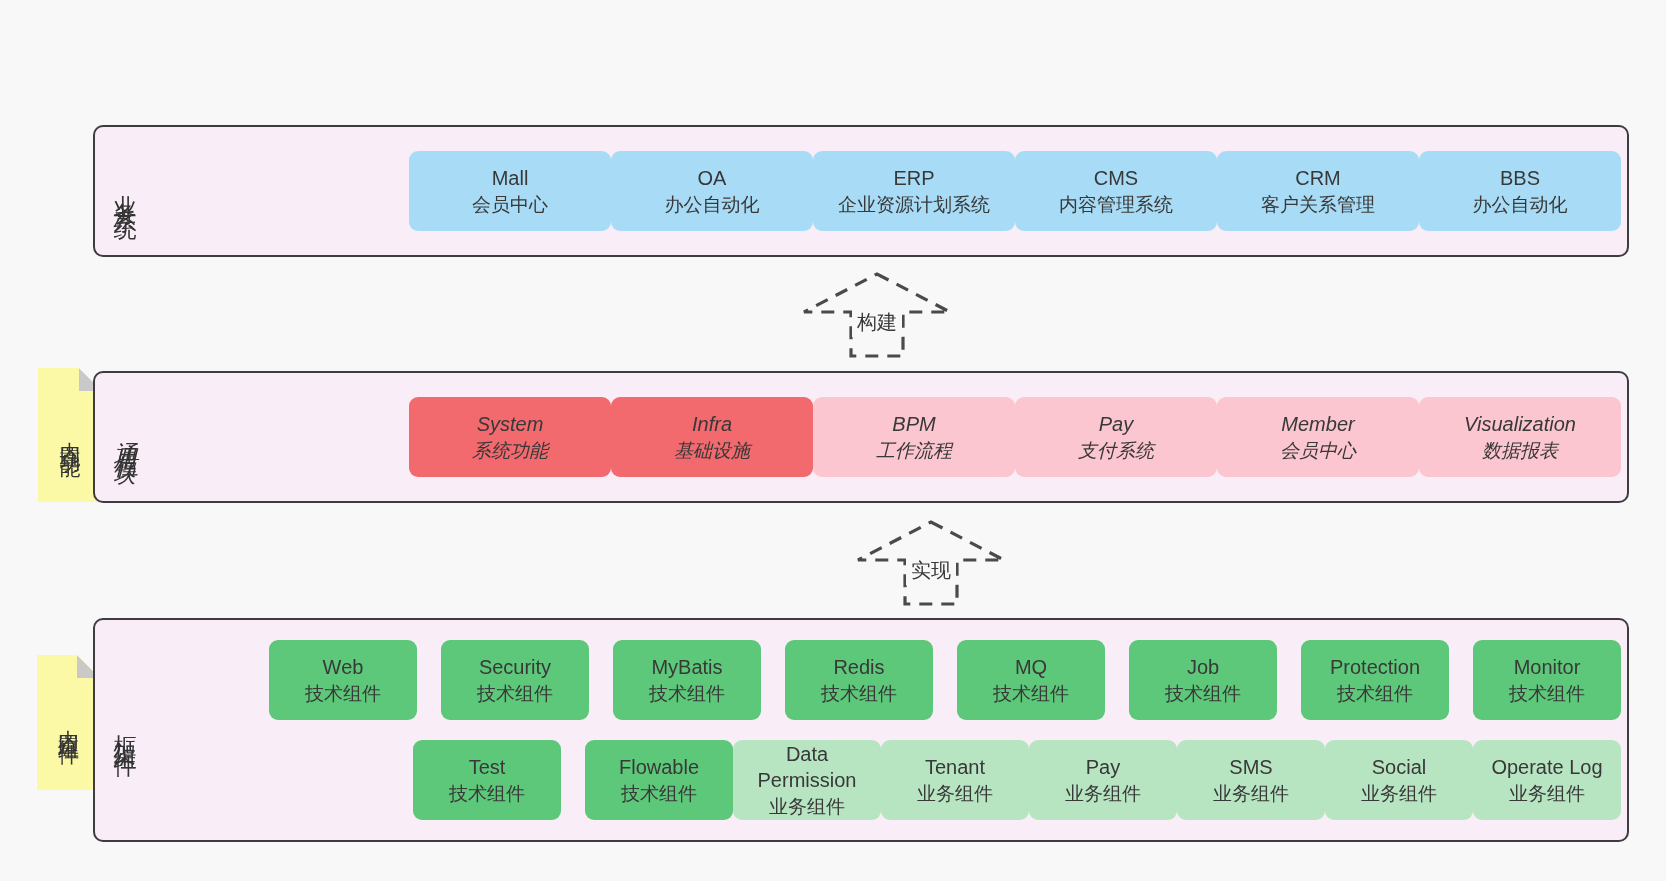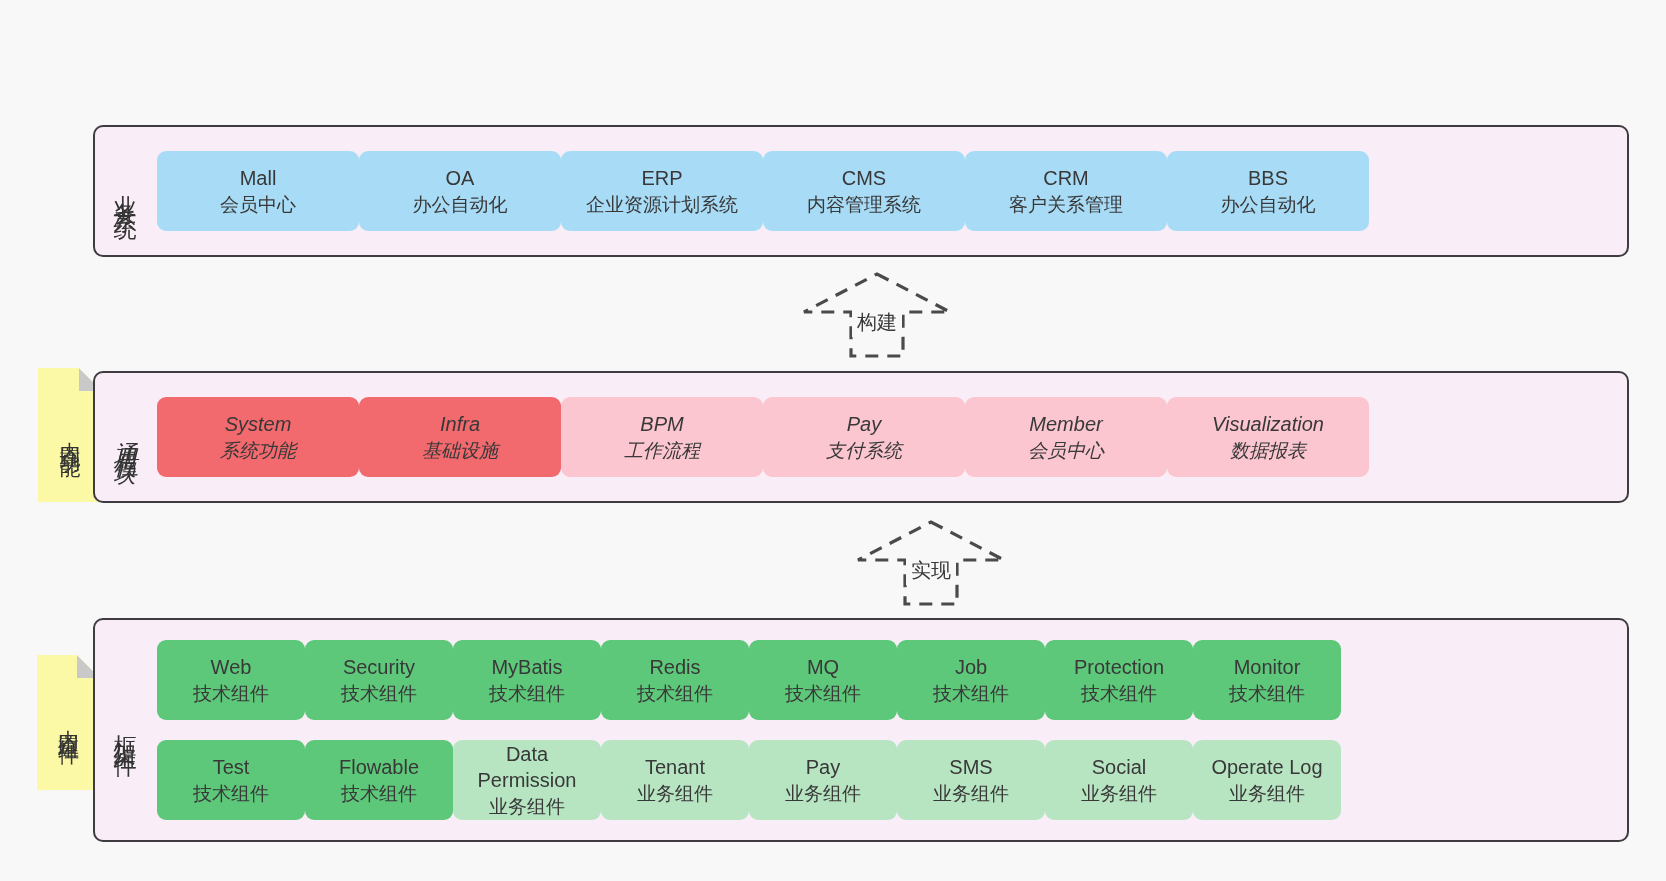--- a/index.html
+++ b/index.html
@@ -34,41 +34,41 @@
     font-size:23px;
     letter-spacing:7px;
     color:#333;
   }
   .rows{
     flex:1;
     display:flex;flex-direction:column;justify-content:space-evenly;
     padding-right:6px;
   }
   .row{
-    display:flex;justify-content:flex-start;align-items:center;
+    display:flex;justify-content:flex-end;align-items:center;
   }
   
   .box{
     height:80px;
     border-radius:9px;
     display:flex;flex-direction:column;align-items:center;justify-content:center;
     text-align:center;
     font-size:20px;
     line-height:1.32;
     color:#383838;
     padding:2px 6px;
     box-sizing:border-box;
   }
   .box.w-lg{width:202px;}
   .box.w-sm{width:148px;}
   .box .desc{font-size:19px;}
   .c-blue  {background:var(--blue,#a8dcf6);}
   .c-red   {background:var(--red,#f2696e);}
   .c-pink  {background:var(--pink,#fbc6d0);}
-  .c-green {background:var(--green,#5ec87a);}
+  .c-green {background:var(--green,#5ec87a);margin-left:24px;}
   .c-lgreen{background:var(--lightGreen,#b7e5c2);}
   
   .sticky{
     position:absolute;
     background:var(--stickyYellow,#fbf9a6);
     z-index:1;
     display:flex;align-items:center;justify-content:center;
     writing-mode:vertical-lr;
     text-orientation:upright;
     font-size:21px;

